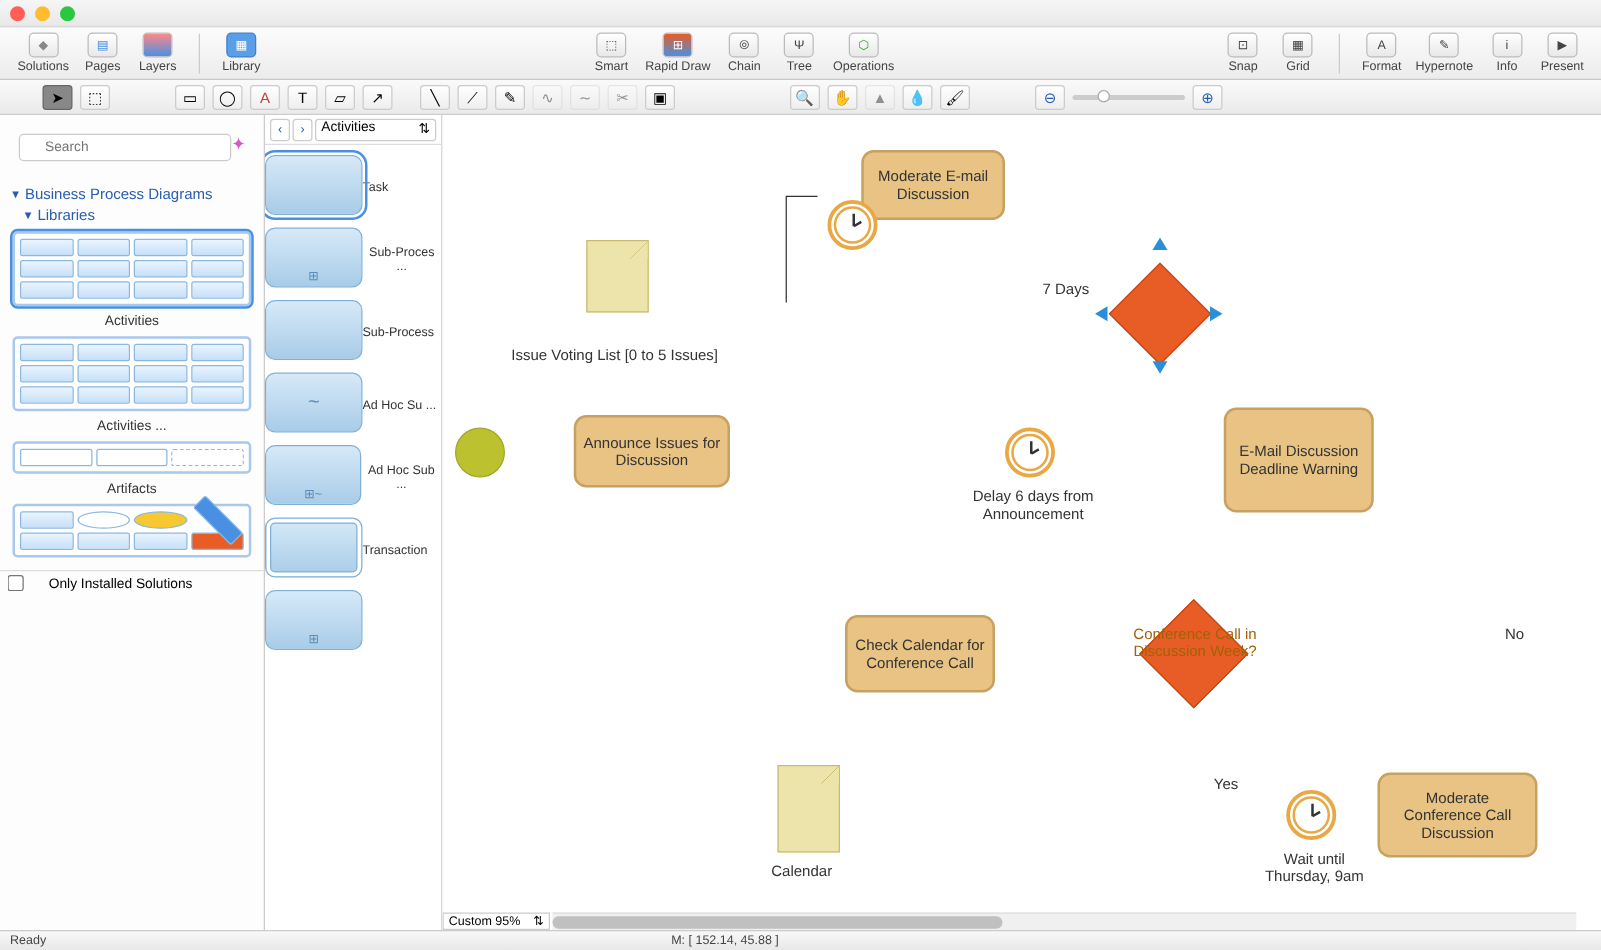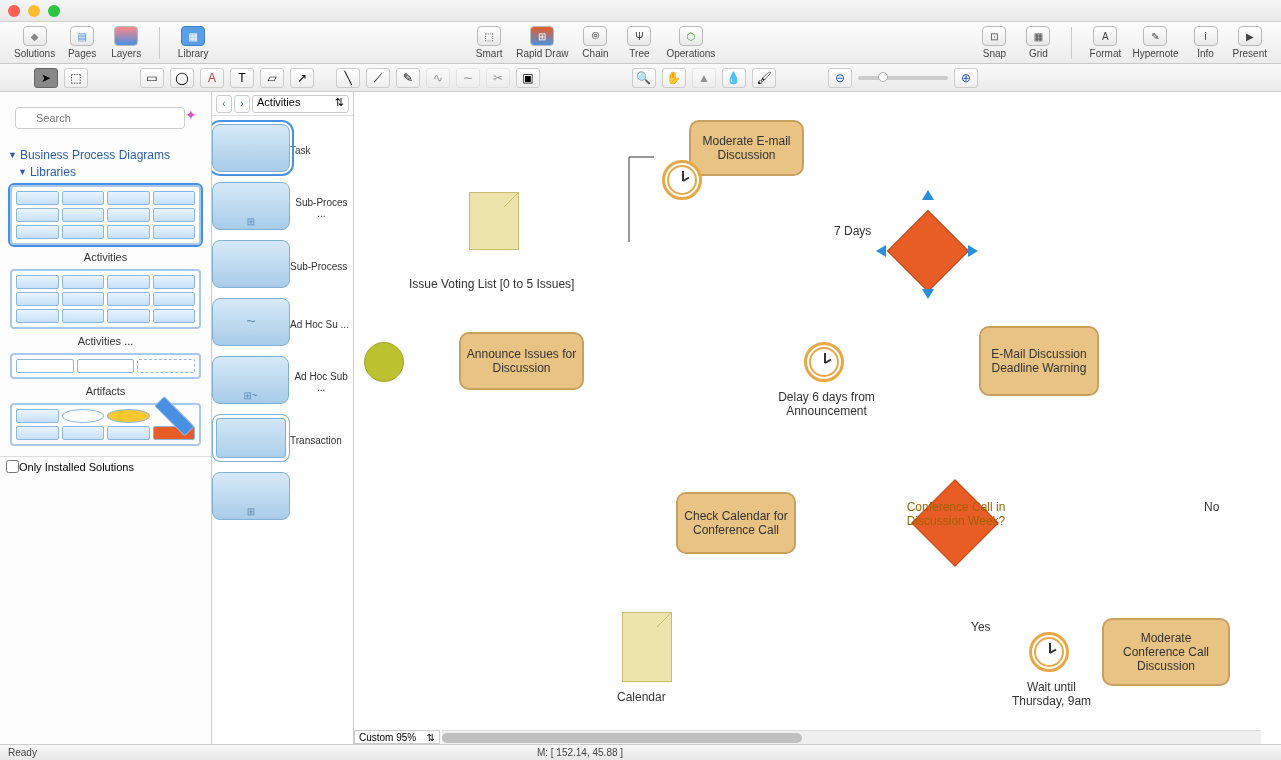--- a/index.html
+++ b/index.html
@@ -24,21 +24,21 @@
 .search-row{padding:15px; display:flex; gap:0;}
 .search-input{flex:1; height:22px; border:1px solid #ccc; border-radius:4px; padding:0 6px 0 20px; font-size:11px; background:#fff;}
 .wand{width:18px; height:18px; color:#d956c9; font-size:14px;}
 .tree{padding:4px 8px; font-size:12px; overflow:auto;}
 .tree-header{color:#2a5db0; font-weight:500; display:flex; align-items:center; gap:3px; cursor:pointer;}
 .tree-header .tri{font-size:9px;}
 .lib-section{margin-top:6px;}
 .lib-thumb{border:2px solid #a8c8ec; border-radius:4px; background:#fff; padding:4px; margin:6px 2px; display:grid; grid-template-columns:repeat(4,1fr); gap:3px;}
 .lib-thumb .s{height:14px; background:linear-gradient(#eaf4ff,#c6e0f8); border:1px solid #8ab8e0; border-radius:2px;}
 .lib-label{text-align:center; font-size:11px; color:#333; margin-bottom:4px;}
-.only-installed{padding:3px 6px; font-size:11px; border-top:1px solid #ddd; display:flex; align-items:center; gap:0;}
+.only-installed{padding:3px 6px; font-size:11px; border-top:1px solid #ddd; display:flex; align-items:center; gap:20px;}
 .lib-panel{width:142px; background:#fff; border-right:1px solid #ccc; display:flex; flex-direction:column;}
 .lib-header{height:24px; display:flex; align-items:center; padding:0 4px; gap:2px; border-bottom:1px solid #ddd;}
 .nav-arrow{width:16px; height:18px; border:1px solid #ccc; border-radius:3px; display:flex; align-items:center; justify-content:center; font-size:10px; color:#2a5db0;}
 .lib-select{flex:1; height:18px; font-size:11px; border:1px solid #ccc; border-radius:3px; background:#fff; padding:0 4px;}
 .lib-items{flex:1; overflow:auto; padding:8px 0;}
 .lib-item{display:flex; flex-direction:row; align-items:center; margin-bottom:10px;}
 .shape-thumb{width:78px; height:48px; border-radius:8px; background:linear-gradient(#d6e9f8,#a8cce8); border:1px solid #7fb0d6; position:relative;}
 .shape-thumb.selected{outline:2px solid #4a90e2; outline-offset:2px;}
 .shape-thumb .plus{position:absolute; bottom:2px; left:50%; transform:translateX(-50%); font-size:10px; color:#5a8cb8;}
 .shape-thumb .tilde{position:absolute; top:50%; left:50%; transform:translate(-50%,-50%); font-size:16px; color:#5a8cb8;}
@@ -381,21 +381,21 @@
           <div class="mh"></div>
         </div>
       <div class="assoc-text" style="left:480px; top:132px">7 Days</div>
 
       <div class="timer" style="left:450px; top:250px">
           <div class="clock-hands"></div>
           <div class="mh"></div>
         </div>
       <div class="assoc-text" style="left:410px; top:298px; width:125px">Delay 6 days from Announcement</div>
 
-      <div class="bpmn-task" style="left:625px; top:234px; width:120px; height:70px">
+      <div class="bpmn-task" style="left:625px; top:234px; width:120px; height:84px">
           <span>E-Mail Discussion Deadline Warning</span>
         </div>
 
       <div class="gateway" style="left:545px; top:130px"></div>
       <div class="sel-handle up" style="left:568px; top:98px"></div>
       <div class="sel-handle down" style="left:568px; top:197px"></div>
       <div class="sel-handle left" style="left:522px; top:153px"></div>
       <div class="sel-handle right" style="left:614px; top:153px"></div>
 
       <div class="bpmn-task" style="left:322px; top:400px; width:120px; height:62px">

